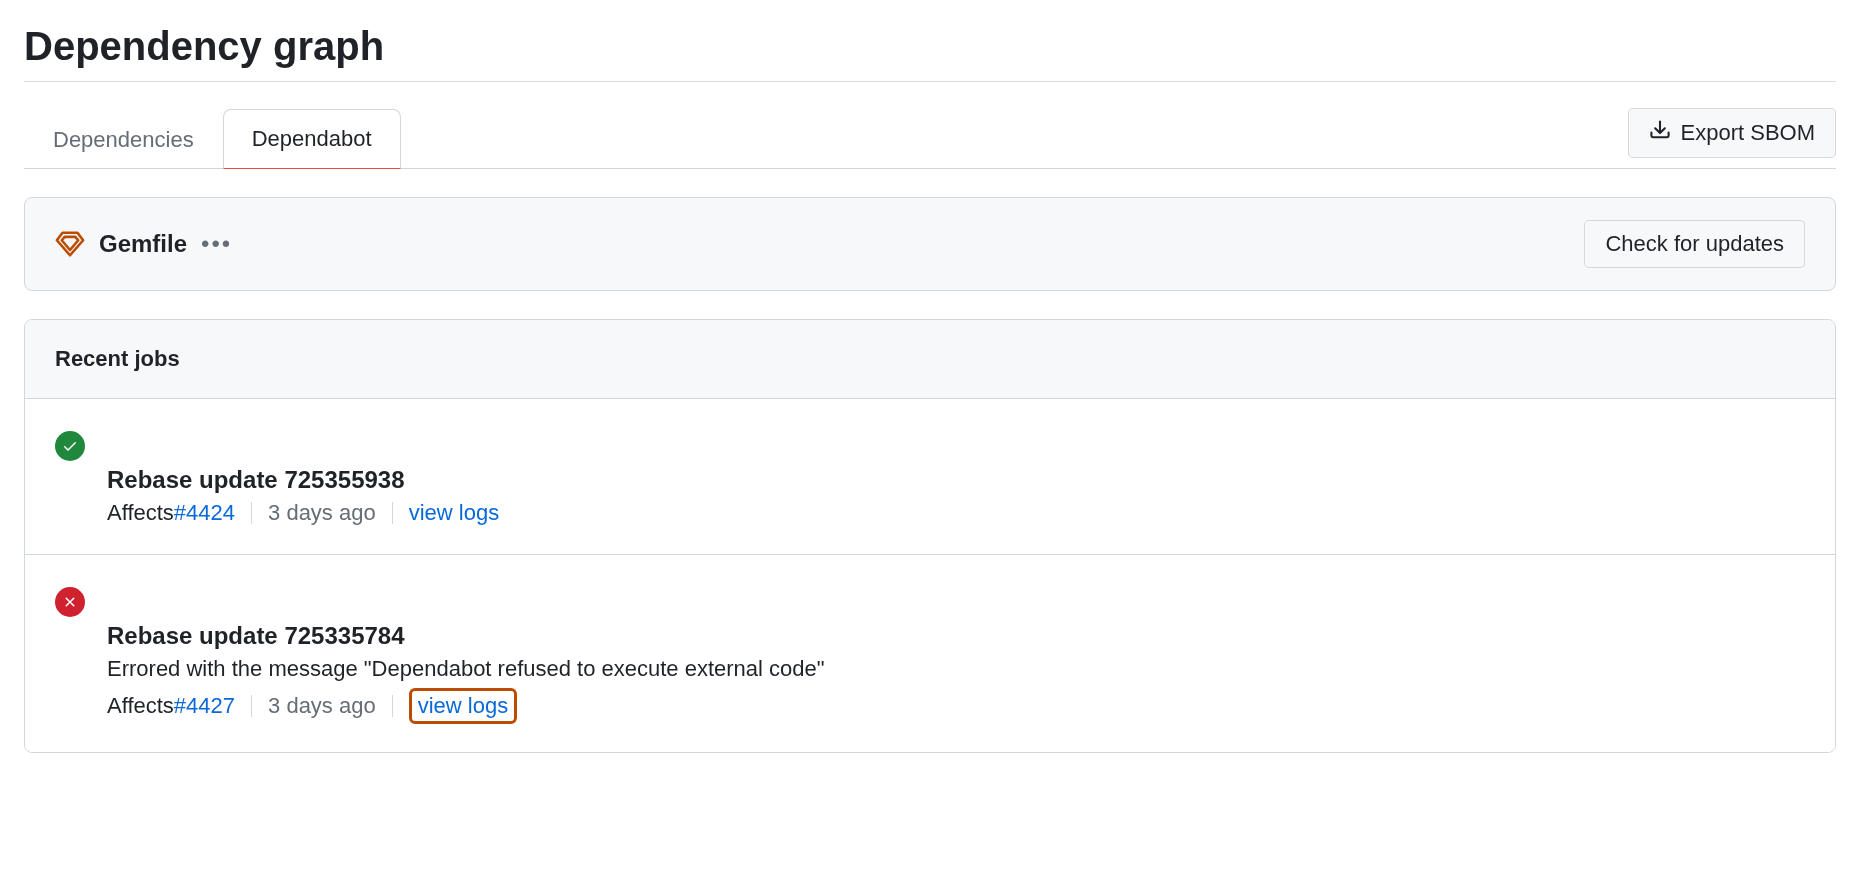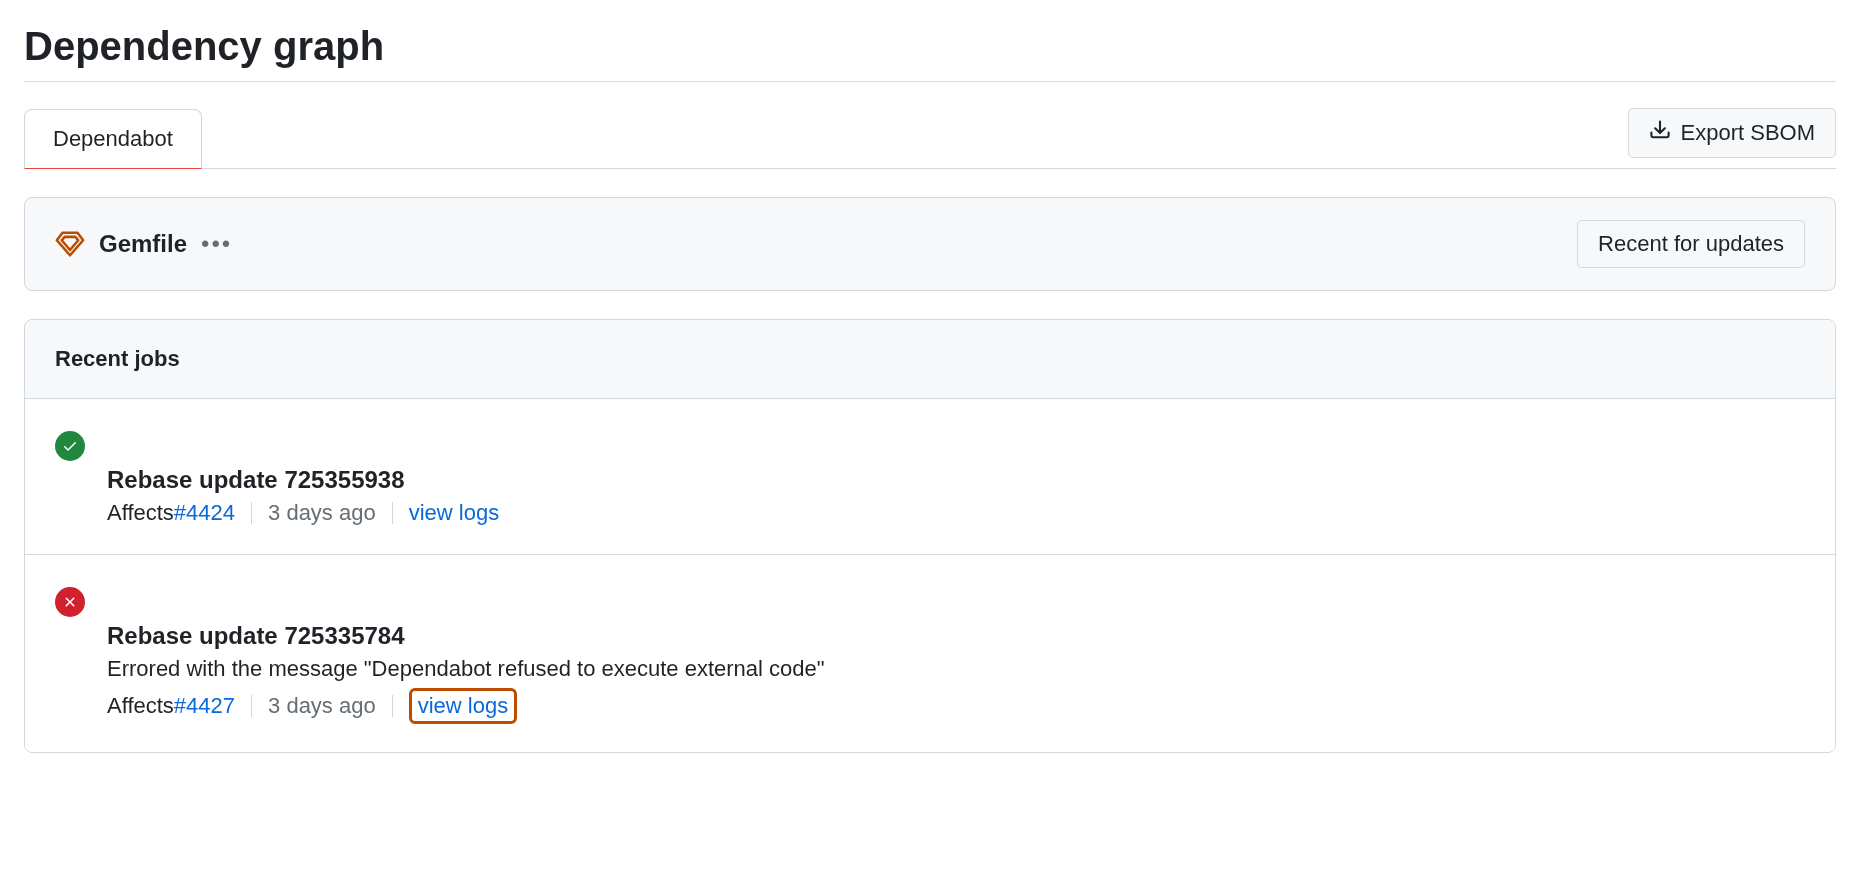--- a/index.html
+++ b/index.html
@@ -163,20 +163,21 @@
   }
 </style>
 </head>
 <body>
 
 <div class="subhead">
   <h1>Dependency graph</h1>
 </div>
 
 <div class="tabbar">
+  <div class="tab">Dependencies</div>
   <div class="tab selected">Dependabot</div>
   <div class="tabbar-right">
     <button class="btn">
       <span>
         <svg width="22" height="22" viewBox="0 0 16 16" fill="currentColor">
             <path d="M2.75 14A1.75 1.75 0 0 1 1 12.25v-2.5a.75.75 0 0 1 1.5 0v2.5c0 .138.112.25.25.25h10.5a.25.25 0 0 0 .25-.25v-2.5a.75.75 0 0 1 1.5 0v2.5A1.75 1.75 0 0 1 13.25 14H2.75Z"></path>
             <path d="M7.25 1.75a.75.75 0 0 1 1.5 0v6.69l2.22-2.22a.75.75 0 1 1 1.06 1.06L8.53 10.78a.75.75 0 0 1-1.06 0L3.97 7.28a.75.75 0 0 1 1.06-1.06l2.22 2.22V1.75Z"></path>
           </svg>
       </span>
       <span>Export SBOM</span>
@@ -189,21 +190,21 @@
   <div class="box">
     <span class="gem-icon">
       <svg viewBox="0 0 16 16" width="30" height="30">
           <path fill="none" stroke="#bc4c00" stroke-width="1.4" stroke-linejoin="round" d="M4 2h8l3 4-7 8L1 6l3-4Z"></path>
           <path fill="none" stroke="#bc4c00" stroke-width="1.4" stroke-linejoin="round" d="M5.2 4.2h5.6L12.4 6 8 11.2 3.6 6l1.6-1.8Z"></path>
         </svg>
     </span>
     <span class="box-title">Gemfile</span>
     <span class="dots">•••</span>
     <button class="btn">
-      <span>Recent for updates</span>
+      <span>Check for updates</span>
     </button>
   </div>
 
   <div class="jobs-box">
     <div class="jobs-header">Recent jobs</div>
     <div id="jobs-list">
         <div class="job-row">
           <span class="status-circle ok">
             <svg viewBox="0 0 16 16" fill="#fff">
               <path d="M13.78 4.22a.75.75 0 0 1 0 1.06l-7.25 7.25a.75.75 0 0 1-1.06 0L2.22 9.28a.75.75 0 0 1 1.06-1.06L6 10.94l6.72-6.72a.75.75 0 0 1 1.06 0Z"></path>

